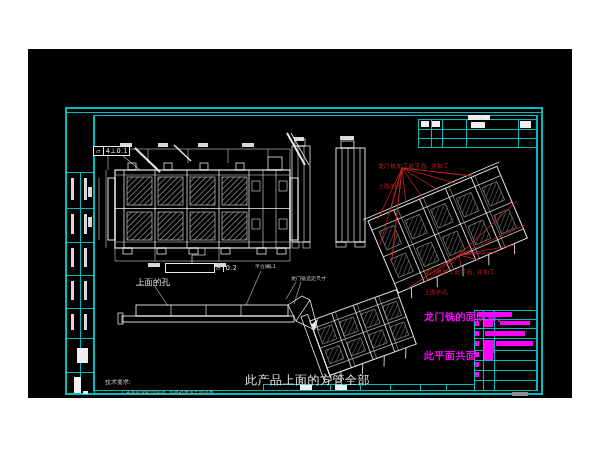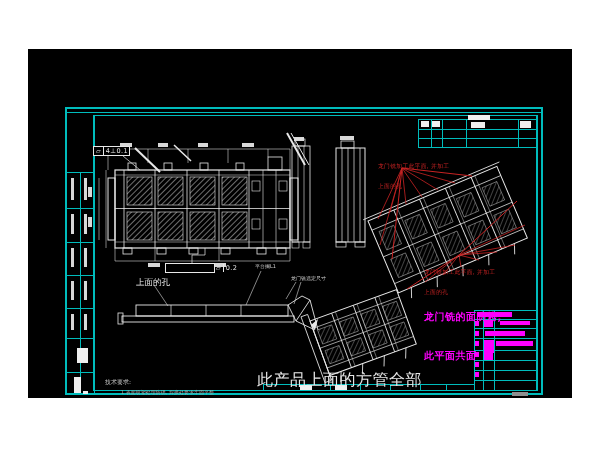--- a/index.html
+++ b/index.html
@@ -367,21 +367,21 @@
 
     <div class="t mag" style="left:396px;top:235px;">
       <div>龙门铣的面防烤,</div>
       <div>此平面共面</div>
     </div>
 
     <div class="t wt" style="left:108px;top:229px;font-size:8.5px;">上面的孔</div>
     <div class="t wt" style="left:227px;top:215px;font-size:5px;color:#cfcfcf;">平台搁L1</div>
     <div class="t wt" style="left:263px;top:227px;font-size:5px;color:#cfcfcf;">龙门铣选定尺寸</div>
 
-    <div class="t wt" style="left:229px;top:301px;font-size:16px;line-height:12px;letter-spacing:.5px;">
+    <div class="t wt" style="left:217px;top:301px;font-size:12px;line-height:12px;letter-spacing:.5px;">
       <div>此产品上面的方管全部</div>
       <div>为150*150*10.0方管</div>
     </div>
 
     <div class="t gy" style="left:77px;top:330px;font-size:6px;color:#c8c8c8;">技术要求:</div>
     <div class="t gy" style="left:93px;top:341px;font-size:5px;">1.表面喷塑处理防锈, 焊接处要求牢固平整</div>
   </div>
 </div>
 
 </body></html>

